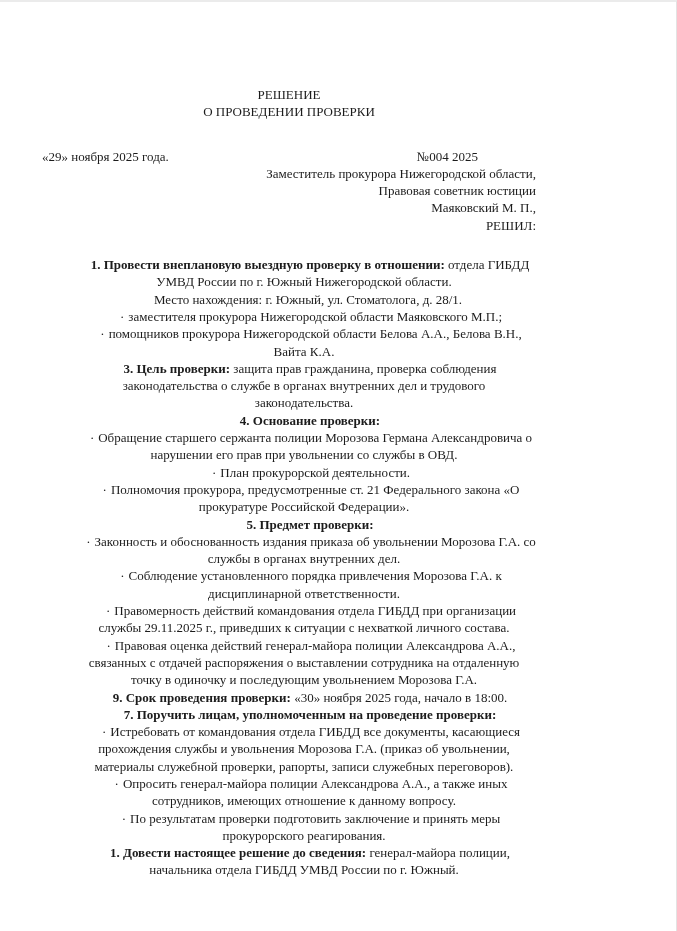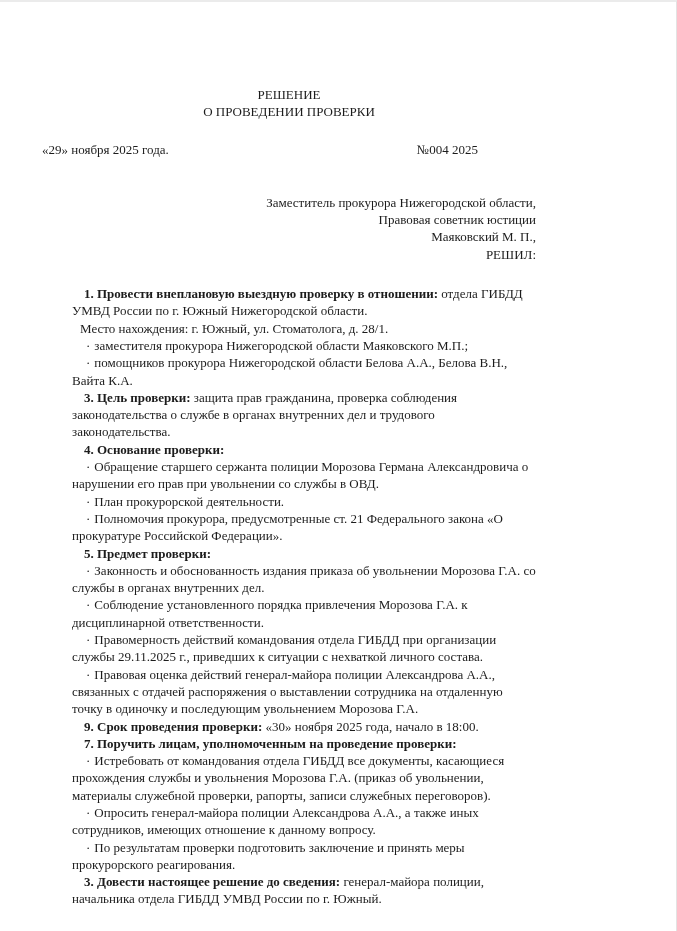--- a/index.html
+++ b/index.html
@@ -17,30 +17,30 @@
     overflow: hidden;
   }
   .page {
     box-sizing: border-box;
     width: 620px;
     height: 929px;
     padding: 84px 84px 0 42px;
   }
   .title { text-align: center; }
   .meta-row {
-    margin-top: 20px;
+    margin-top: 27px;
     display: flex;
     justify-content: space-between;
     align-items: flex-start;
   }
   .doc-number { margin-right: 58px; }
-  .signatory { text-align: right; margin-top: 36px; }
+  .signatory { text-align: right; }
   .decision { text-align: right; }
   .body { margin-left: 30px; margin-top: 22px; }
-  .body p { margin: 0; padding: 0; }
+  .body p { margin: 0; padding: 0; text-align: center; }
   p.item { text-indent: 12px; }
   p.sub-indent { text-indent: 8px; }
   p.sub-bullet { text-indent: 14px; }
   .lead { font-weight: bold; }
   .bm { margin-right: 4px; }
 </style>
 </head>
 <body>
 
 <div class="page">
@@ -84,16 +84,16 @@
     <p class="sub-bullet"><span class="bm">·</span><span>Правомерность действий командования отдела ГИБДД при организации службы 29.11.2025 г., приведших к ситуации с нехваткой личного состава.</span></p>
     <p class="sub-bullet"><span class="bm">·</span><span>Правовая оценка действий генерал-майора полиции Александрова А.А., связанных с отдачей распоряжения о выставлении сотрудника на отдаленную точку в одиночку и последующим увольнением Морозова Г.А.</span></p>
 
     <p class="item"><b class="lead">9. Срок проведения проверки:</b><span> «30» ноября 2025 года, начало в 18:00.</span></p>
 
     <p class="item"><b class="lead">7. Поручить лицам, уполномоченным на проведение проверки:</b></p>
     <p class="sub-bullet"><span class="bm">·</span><span>Истребовать от командования отдела ГИБДД все документы, касающиеся прохождения службы и увольнения Морозова Г.А. (приказ об увольнении, материалы служебной проверки, рапорты, записи служебных переговоров).</span></p>
     <p class="sub-bullet"><span class="bm">·</span><span>Опросить генерал-майора полиции Александрова А.А., а также иных сотрудников, имеющих отношение к данному вопросу.</span></p>
     <p class="sub-bullet"><span class="bm">·</span><span>По результатам проверки подготовить заключение и принять меры прокурорского реагирования.</span></p>
 
-    <p class="item"><b class="lead">3. Довести настоящее решение до сведения:</b><span> генерал-майора полиции, начальника отдела ГИБДД УМВД России по г. Южный.</span></p>
+    <p class="item"><b class="lead">1. Довести настоящее решение до сведения:</b><span> генерал-майора полиции, начальника отдела ГИБДД УМВД России по г. Южный.</span></p>
 
   </div>
 </div>
 
 </body></html>

